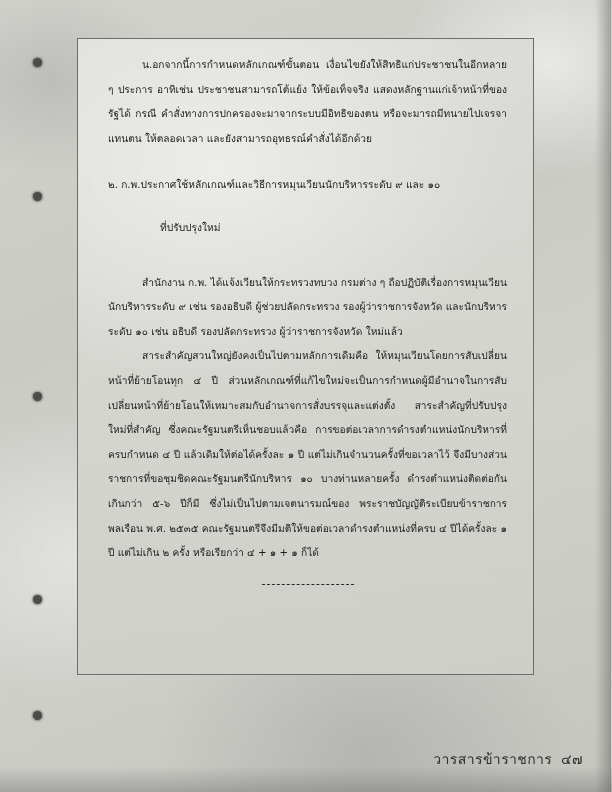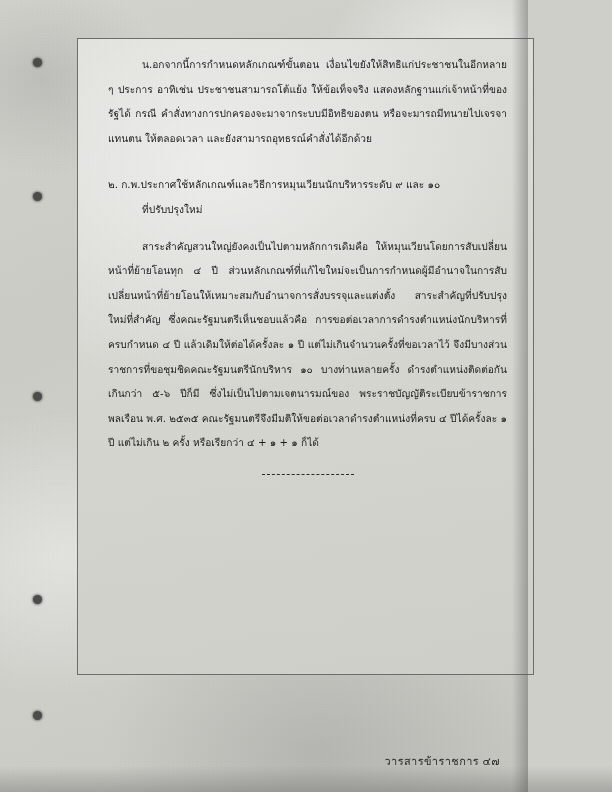--- a/index.html
+++ b/index.html
@@ -11,21 +11,21 @@
     height: 792px;
     background: #cfcfca;
     font-family: "DejaVu Sans", sans-serif;
     overflow: hidden;
   }
 
   
   #page {
     position: absolute;
     left: 0; top: 0;
-    width: 528px;
+    width: 611px;
     height: 792px;
     background:
       radial-gradient(ellipse 220px 160px at 90% 8%, rgba(255,255,255,0.55), rgba(255,255,255,0) 70%),
       radial-gradient(ellipse 260px 200px at 12% 70%, rgba(255,255,255,0.35), rgba(255,255,255,0) 72%),
       radial-gradient(ellipse 300px 240px at 60% 95%, rgba(120,120,118,0.25), rgba(255,255,255,0) 70%),
       radial-gradient(ellipse 180px 140px at 8% 10%, rgba(120,120,118,0.22), rgba(255,255,255,0) 70%),
       linear-gradient(160deg, #d4d4cf 0%, #cbcbc6 35%, #d2d2cd 60%, #c6c6c1 100%);
   }
 
   
@@ -83,40 +83,40 @@
     white-space: normal;
   }
   .p.indent {
     text-indent: 34px;
   }
   .heading {
     margin: 0;
     text-indent: 0;
   }
   .heading-sub {
-    margin: 0;
+    margin: 18px;
     text-indent: 34px;
   }
   .spacer-sm { height: 12px; }
   .spacer-md { height: 22px; }
 
   .dashed-rule {
     margin: 18px auto 0 auto;
     width: 92px;
     border-top: 1px dashed #2a2a2a;
     height: 0;
   }
 
   
   #folio {
     position: absolute;
     right: 28px;
     bottom: 22px;
-    font-family: Liberation Sans, sans-serif;
-    font-size: 11px;
+    font-family: Liberation Mono, monospace;
+    font-size: 14px;
     color: #2e2e2e;
     letter-spacing: 0.4px;
   }
 
   
   #edge-right {
     position: absolute;
     right: 0; top: 0;
     width: 16px; height: 792px;
     background: linear-gradient(to left, rgba(90,90,88,0.45), rgba(90,90,88,0));
@@ -147,20 +147,21 @@
       <p class="p indent">น.อกจากนี้การกำหนดหลักเกณฑ์ขั้นตอน เงื่อนไขยังให้สิทธิแก่ประชาชนในอีกหลาย ๆ ประการ อาทิเช่น ประชาชนสามารถโต้แย้ง ให้ข้อเท็จจริง แสดงหลักฐานแก่เจ้าหน้าที่ของรัฐได้ กรณี คำสั่งทางการปกครองจะมาจากระบบมีอิทธิของตน หรือจะมารถมีทนายไปเจรจาแทนตน ให้ตลอดเวลา และยังสามารถอุทธรณ์คำสั่งได้อีกด้วย</p>
 
 
       <div class="spacer-md"></div>
 
       <p class="heading">๒. ก.พ.ประกาศใช้หลักเกณฑ์และวิธีการหมุนเวียนนักบริหารระดับ ๙ และ ๑๐</p>
       <p class="heading-sub">ที่ปรับปรุงใหม่</p>
 
       <div class="spacer-sm"></div>
 
+      <p class="p indent">สำนักงาน ก.พ. ได้แจ้งเวียนให้กระทรวงทบวง กรมต่าง ๆ ถือปฏิบัติเรื่องการหมุนเวียนนักบริหารระดับ ๙ เช่น รองอธิบดี ผู้ช่วยปลัดกระทรวง รองผู้ว่าราชการจังหวัด และนักบริหารระดับ ๑๐ เช่น อธิบดี รองปลัดกระทรวง ผู้ว่าราชการจังหวัด ใหม่แล้ว</p>
 
       <p class="p indent">สาระสำคัญสวนใหญ่ยังคงเป็นไปตามหลักการเดิมคือ ให้หมุนเวียนโดยการสับเปลี่ยนหน้าที่ย้ายโอนทุก ๔ ปี ส่วนหลักเกณฑ์ที่แก้ไขใหม่จะเป็นการกำหนดผู้มีอำนาจในการสับเปลี่ยนหน้าที่ย้ายโอนให้เหมาะสมกับอำนาจการสั่งบรรจุและแต่งตั้ง สาระสำคัญที่ปรับปรุงใหม่ที่สำคัญ ซึ่งคณะรัฐมนตรีเห็นชอบแล้วคือ การขอต่อเวลาการดำรงตำแหน่งนักบริหารที่ครบกำหนด ๔ ปี แล้วเดิมให้ต่อได้ครั้งละ ๑ ปี แต่ไม่เกินจำนวนครั้งที่ขอเวลาไว้ จึงมีบางส่วนราชการที่ขอชุมชิดคณะรัฐมนตรีนักบริหาร ๑๐ บางท่านหลายครั้ง ดำรงตำแหน่งติดต่อกันเกินกว่า ๕-๖ ปีก็มี ซึ่งไม่เป็นไปตามเจตนารมณ์ของ พระราชบัญญัติระเบียบข้าราชการพลเรือน พ.ศ. ๒๕๓๕ คณะรัฐมนตรีจึงมีมติให้ขอต่อเวลาดำรงตำแหน่งที่ครบ ๔ ปีได้ครั้งละ ๑ ปี แต่ไม่เกิน ๒ ครั้ง หรือเรียกว่า ๔ + ๑ + ๑ ก็ได้</p>
 
 
       <div class="dashed-rule"></div>
     </div>
   </div>
 
   <div id="folio">วารสารข้าราชการ ๔๗</div>
 

